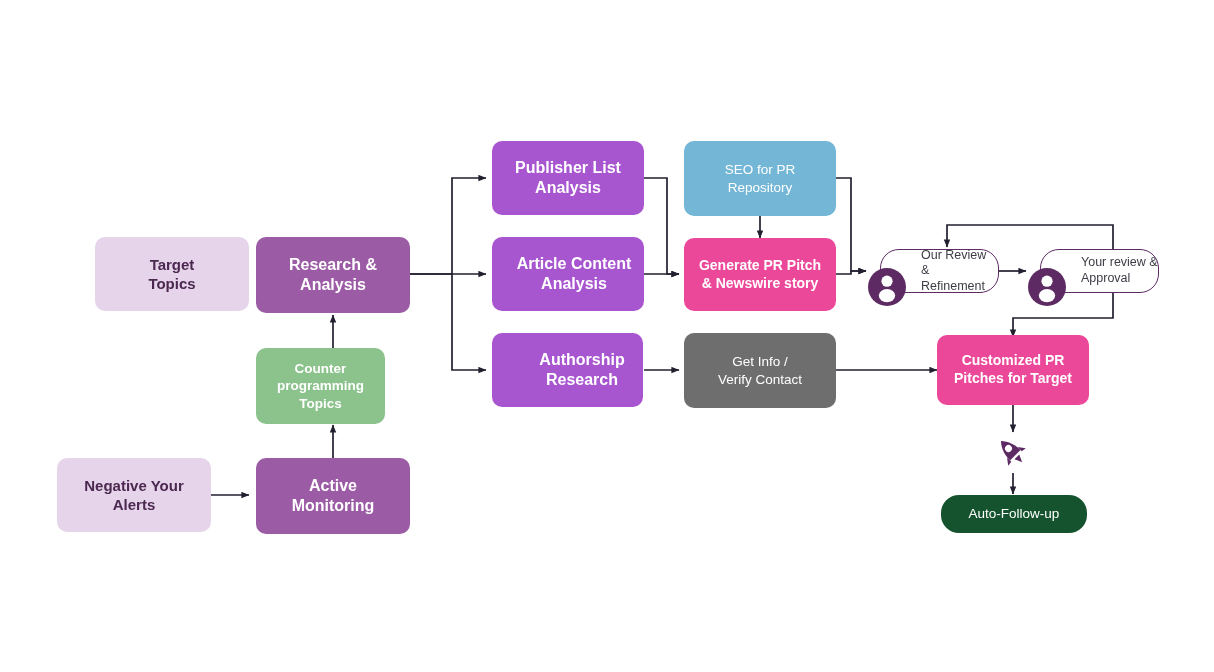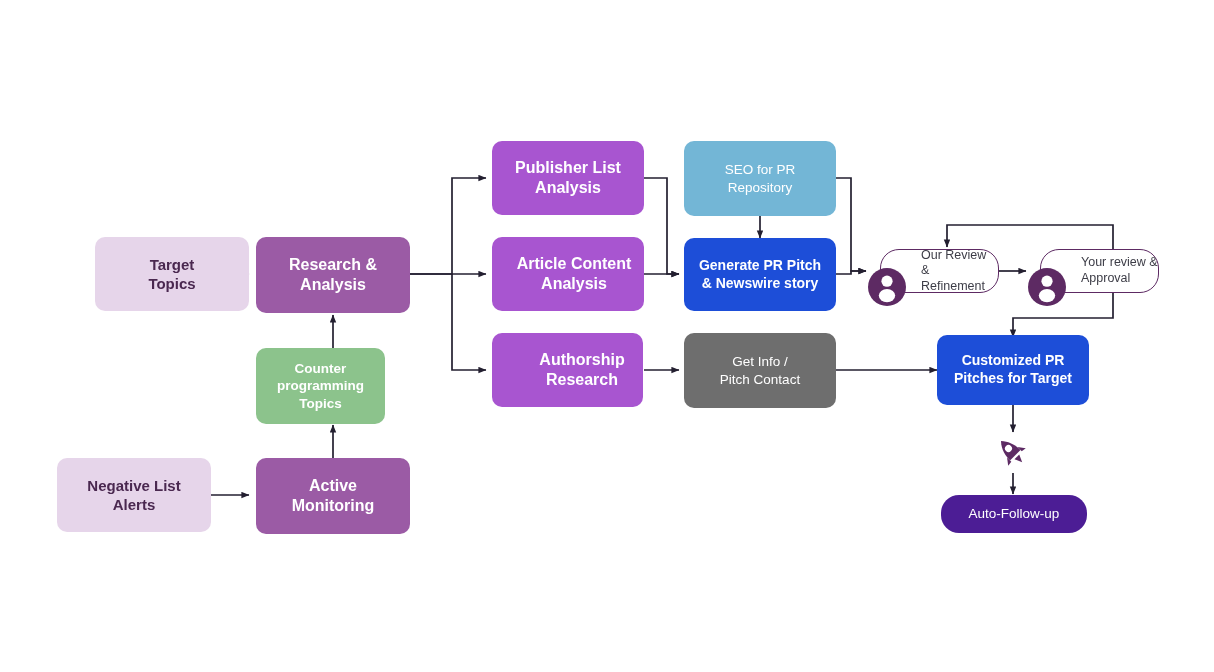--- a/index.html
+++ b/index.html
@@ -49,21 +49,21 @@
     font-size: 16px;
     font-weight: 700;
   }
   .n-brightpurple {
     background: #a855d0;
     color: #ffffff;
     font-size: 16px;
     font-weight: 700;
   }
   .n-green {
-    background: #1d4ed8;
+    background: #ec4899;
     color: #ffffff;
     font-size: 14px;
     font-weight: 700;
   }
   .n-green-small {
     background: #8cc38c;
     color: #ffffff;
     font-size: 13.5px;
     font-weight: 700;
   }
@@ -73,21 +73,21 @@
     font-size: 13.5px;
     font-weight: 400;
   }
   .n-gray {
     background: #6e6e6e;
     color: #ffffff;
     font-size: 13.5px;
     font-weight: 400;
   }
   .n-gray-pill {
-    background: #4c1d95;
+    background: #14532d;
     color: #ffffff;
     font-size: 13.5px;
     font-weight: 400;
     border-radius: 18px;
   }
   
   .pill {
     position: absolute;
     box-sizing: border-box;
     background: #ffffff;
@@ -162,21 +162,21 @@
 
       <path d="M1013,405 L1013,432"></path>
 
       <path d="M1013,473 L1013,494"></path>
     </g>
   </svg>
 
   <div class="node n-lavender" style="left:57px; top:237px; width:154px; height:74px;margin-left:38px;">Target
 Topics</div>
 
-  <div class="node n-lavender" style="left:57px; top:458px; width:154px; height:74px;">Negative List
+  <div class="node n-lavender" style="left:57px; top:458px; width:154px; height:74px;">Negative Your
 Alerts</div>
 
   <div class="node n-darkpurple" style="left:256px; top:237px; width:154px; height:76px;">Research &amp;
 Analysis</div>
 
   <div class="node n-green-small" style="left:256px; top:348px; width:129px; height:76px;">Counter
 programming
 Topics</div>
 
   <div class="node n-darkpurple" style="left:256px; top:458px; width:154px; height:76px;">Active
@@ -191,21 +191,21 @@
   <div class="node n-brightpurple" style="left:492px; top:333px; width:151px; height:74px;padding-left:37px;">Authorship
 Research</div>
 
   <div class="node n-blue" style="left:684px; top:141px; width:152px; height:75px;">SEO for PR
 Repository</div>
 
   <div class="node n-green" style="left:684px; top:238px; width:152px; height:73px;">Generate PR Pitch
 &amp; Newswire story</div>
 
   <div class="node n-gray" style="left:684px; top:333px; width:152px; height:75px;">Get Info /
-Pitch Contact</div>
+Verify Contact</div>
 
   <div class="pill" style="left:880px; top:249px; width:119px; height:44px;">
     <span class="pill-avatar">
       <svg viewBox="0 0 40 40" width="40" height="40">
         <circle cx="20" cy="20" r="19" fill="#5d2a63"></circle>
         <circle cx="20" cy="14.2" r="5.6" fill="#ffffff"></circle>
         <ellipse cx="20" cy="28.6" rx="8.2" ry="6.6" fill="#ffffff"></ellipse>
       </svg>
     </span>
     <span>Our Review &amp;

